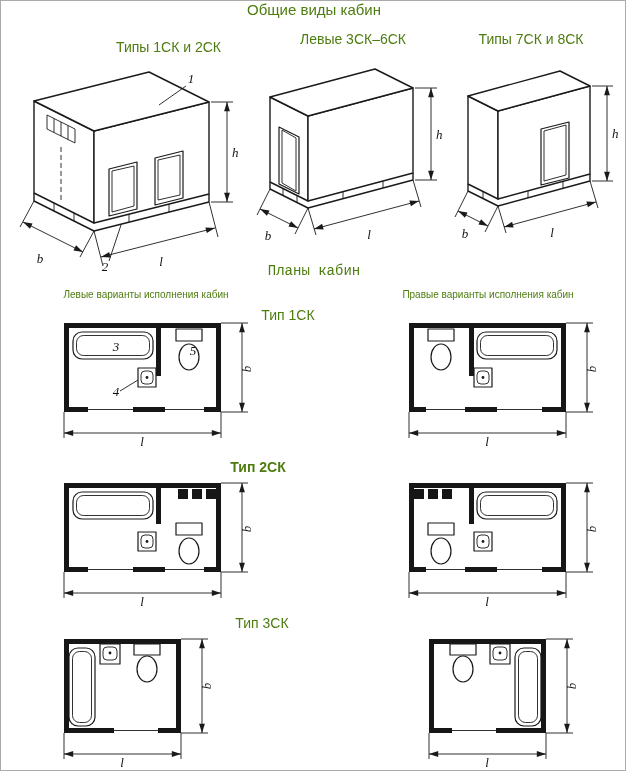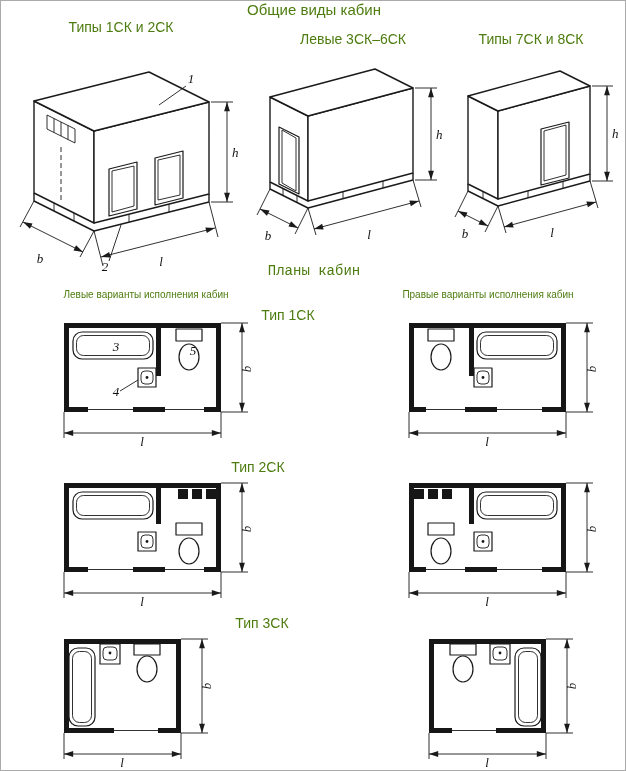--- a/index.html
+++ b/index.html
@@ -19,30 +19,30 @@
   .wall  { fill:#161616; stroke:none; }
   .dot   { fill:#1a1a1a; stroke:none; }
   .dimtext, .callout { font-family:"Liberation Serif", serif; font-style:italic; font-size:13px; fill:#111; }
 </style>
 </head>
 <body>
 
 <div id="canvas">
 
   <div class="lbl t15" style="left:0; top:5; width:626px;">Общие виды кабин</div>
-  <div class="lbl t14" style="left:20; top:18px; left:20px; width:200px;">Типы 1СК и 2СК</div>
+  <div class="lbl t14" style="left:20; top:38px; left:20px; width:200px;text-align:right;">Типы 1СК и 2СК</div>
   <div class="lbl t14" style="left:252px; top:30px; width:200px;">Левые 3СК–6СК</div>
   <div class="lbl t14" style="left:430px; top:30px; width:200px;">Типы 7СК и 8СК</div>
 
   <div class="lbl t14" style="left:0; top:262px; width:626px;font-family:Liberation Mono, monospace;">Планы кабин</div>
   <div class="lbl t13" style="left:25px; top:288px; width:240px;">Левые варианты исполнения кабин</div>
   <div class="lbl t13" style="left:367px; top:288px; width:240px;">Правые варианты исполнения кабин</div>
 
   <div class="lbl t14" style="left:0; top:306px; width:574px;">Тип 1СК</div>
-  <div class="lbl t14" style="left:0; top:458px; width:514px;">Тип 2СК</div>
+  <div class="lbl t14" style="left:0; top:458px; width:514px;font-weight:bold;">Тип 2СК</div>
   <div class="lbl t14" style="left:0; top:614px; width:522px;">Тип 3СК</div>
 
   <svg id="draw" width="626" height="771" viewBox="0 0 626 771">
     <defs>
       <marker id="dim-e" markerWidth="11" markerHeight="8" refX="10" refY="4" orient="auto" markerUnits="userSpaceOnUse">
           <path d="M10,4 L0.8,6.9 L0.8,1.1 Z" fill="#1a1a1a"></path>
         </marker>
       <marker id="dim-s" markerWidth="11" markerHeight="8" refX="1" refY="4" orient="auto" markerUnits="userSpaceOnUse">
           <path d="M1,4 L10.2,6.9 L10.2,1.1 Z" fill="#1a1a1a"></path>
         </marker>

